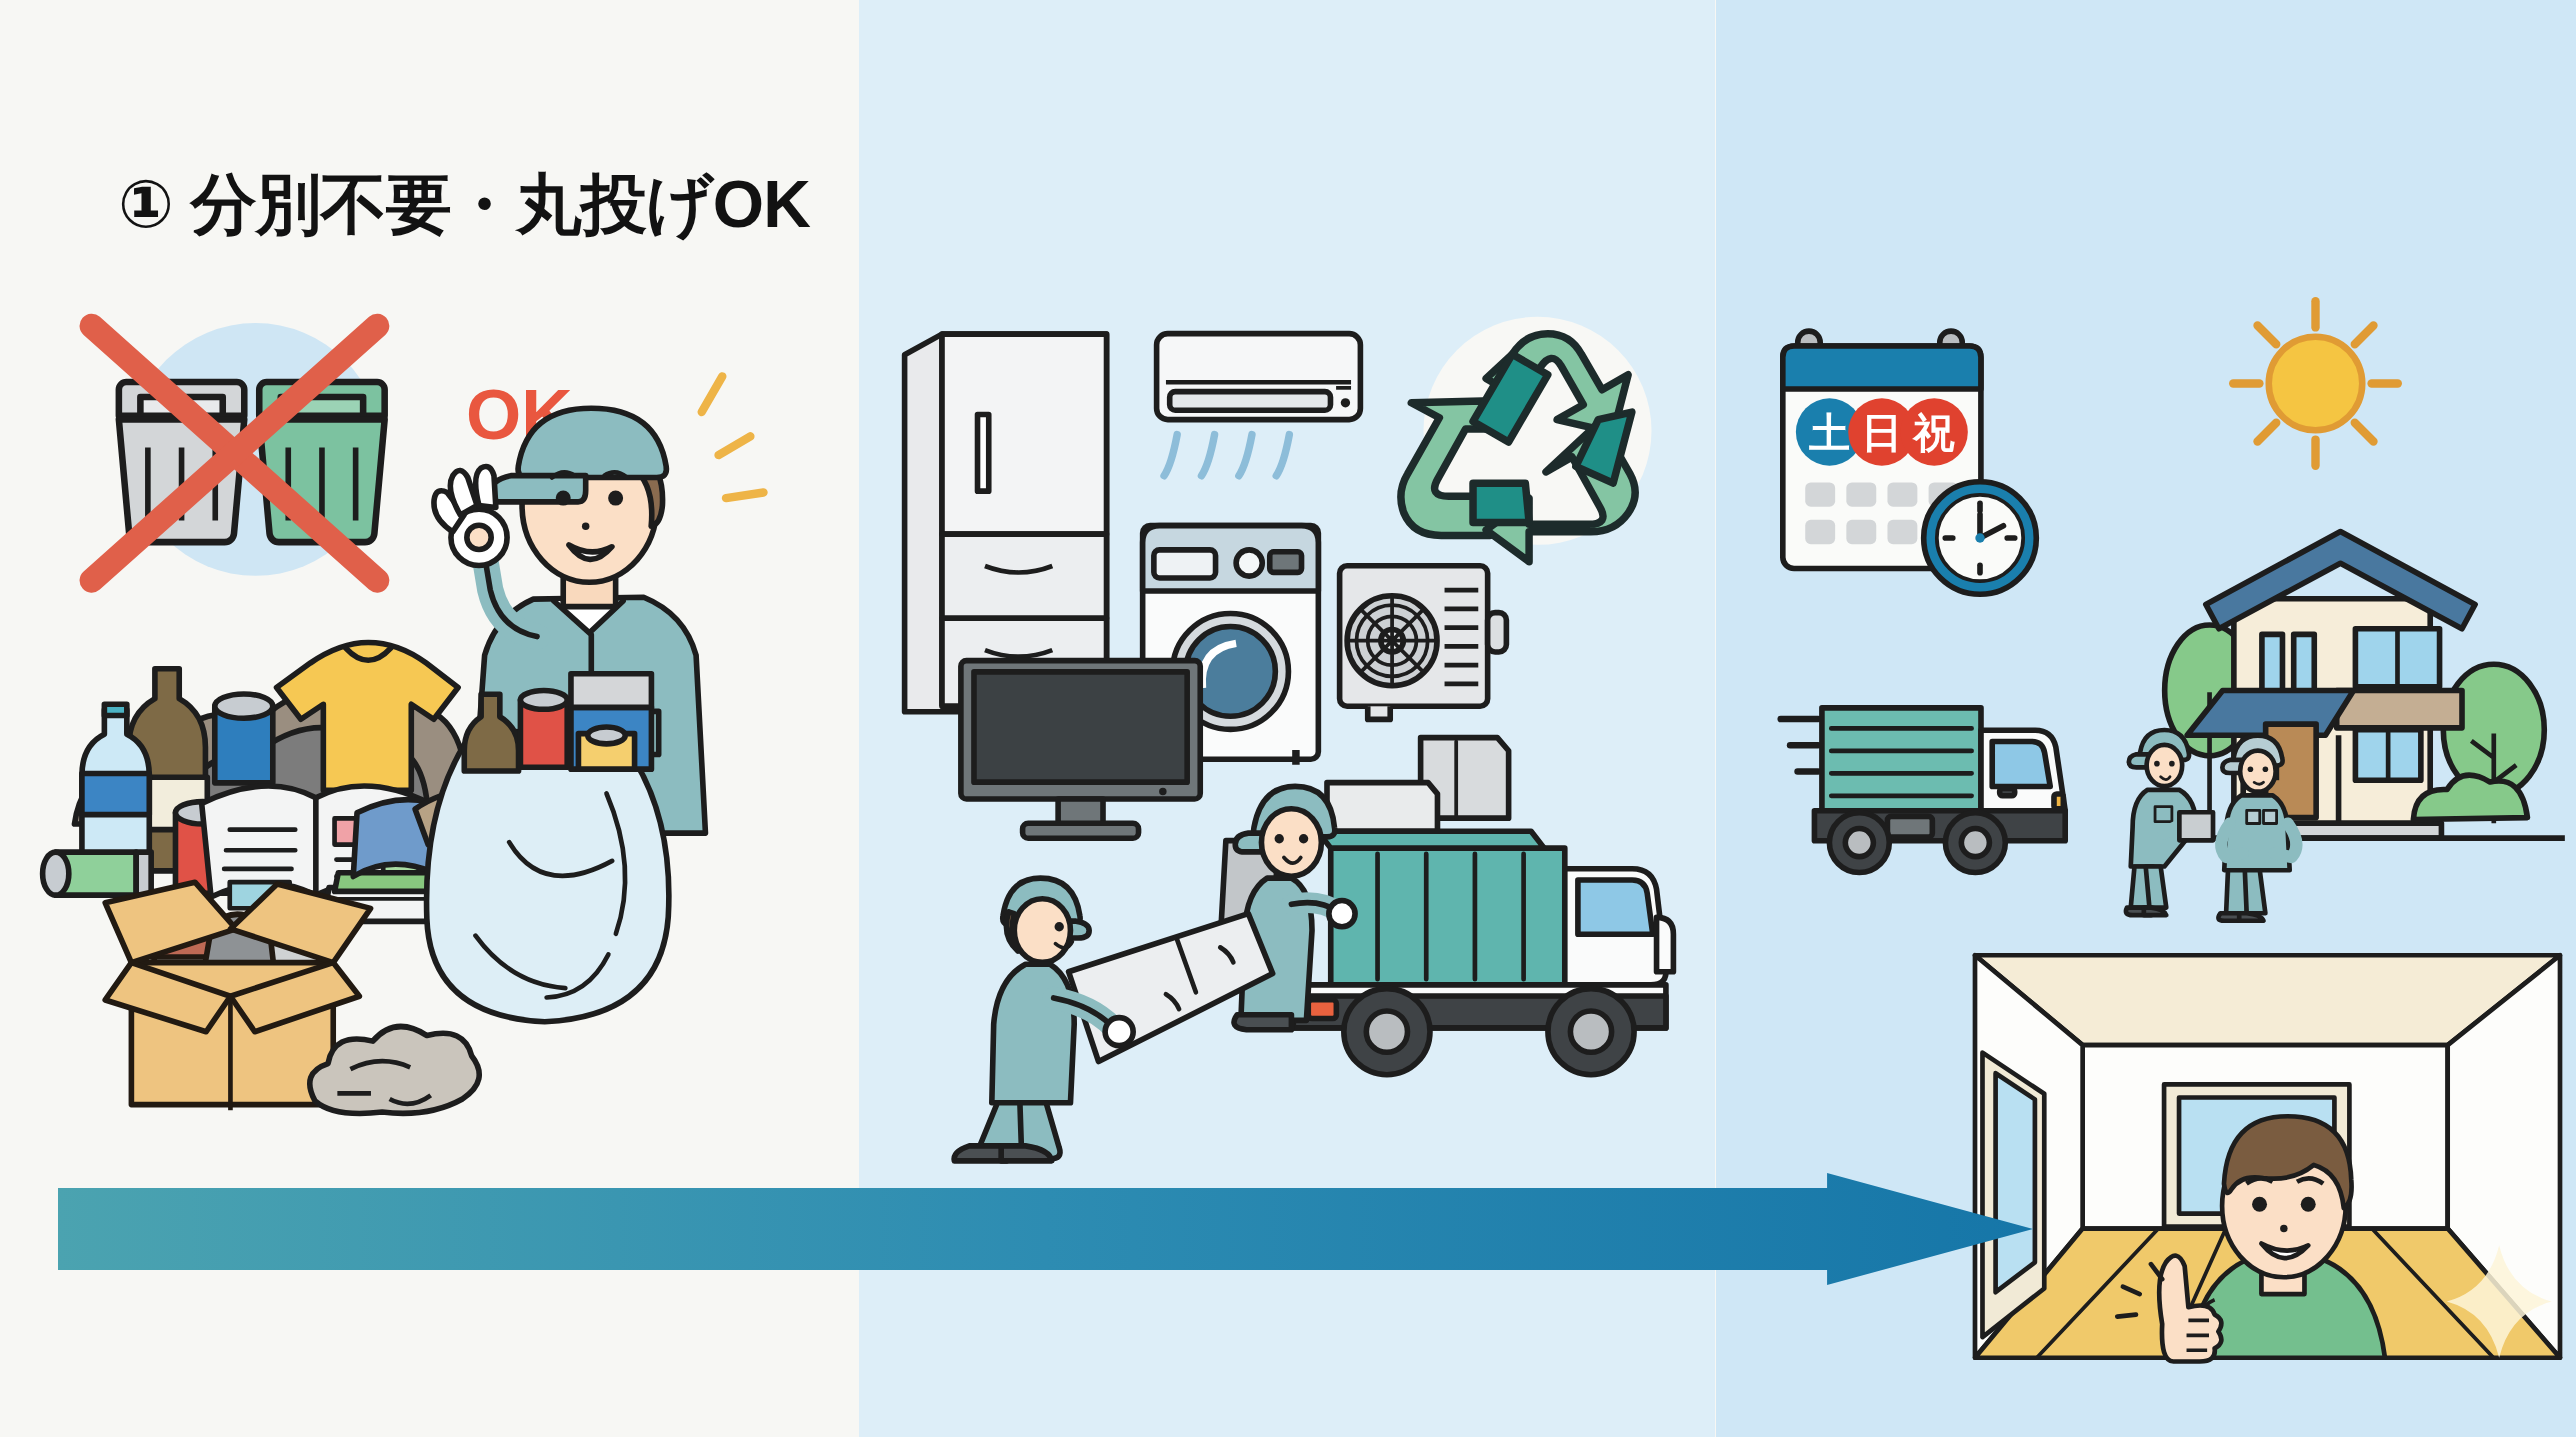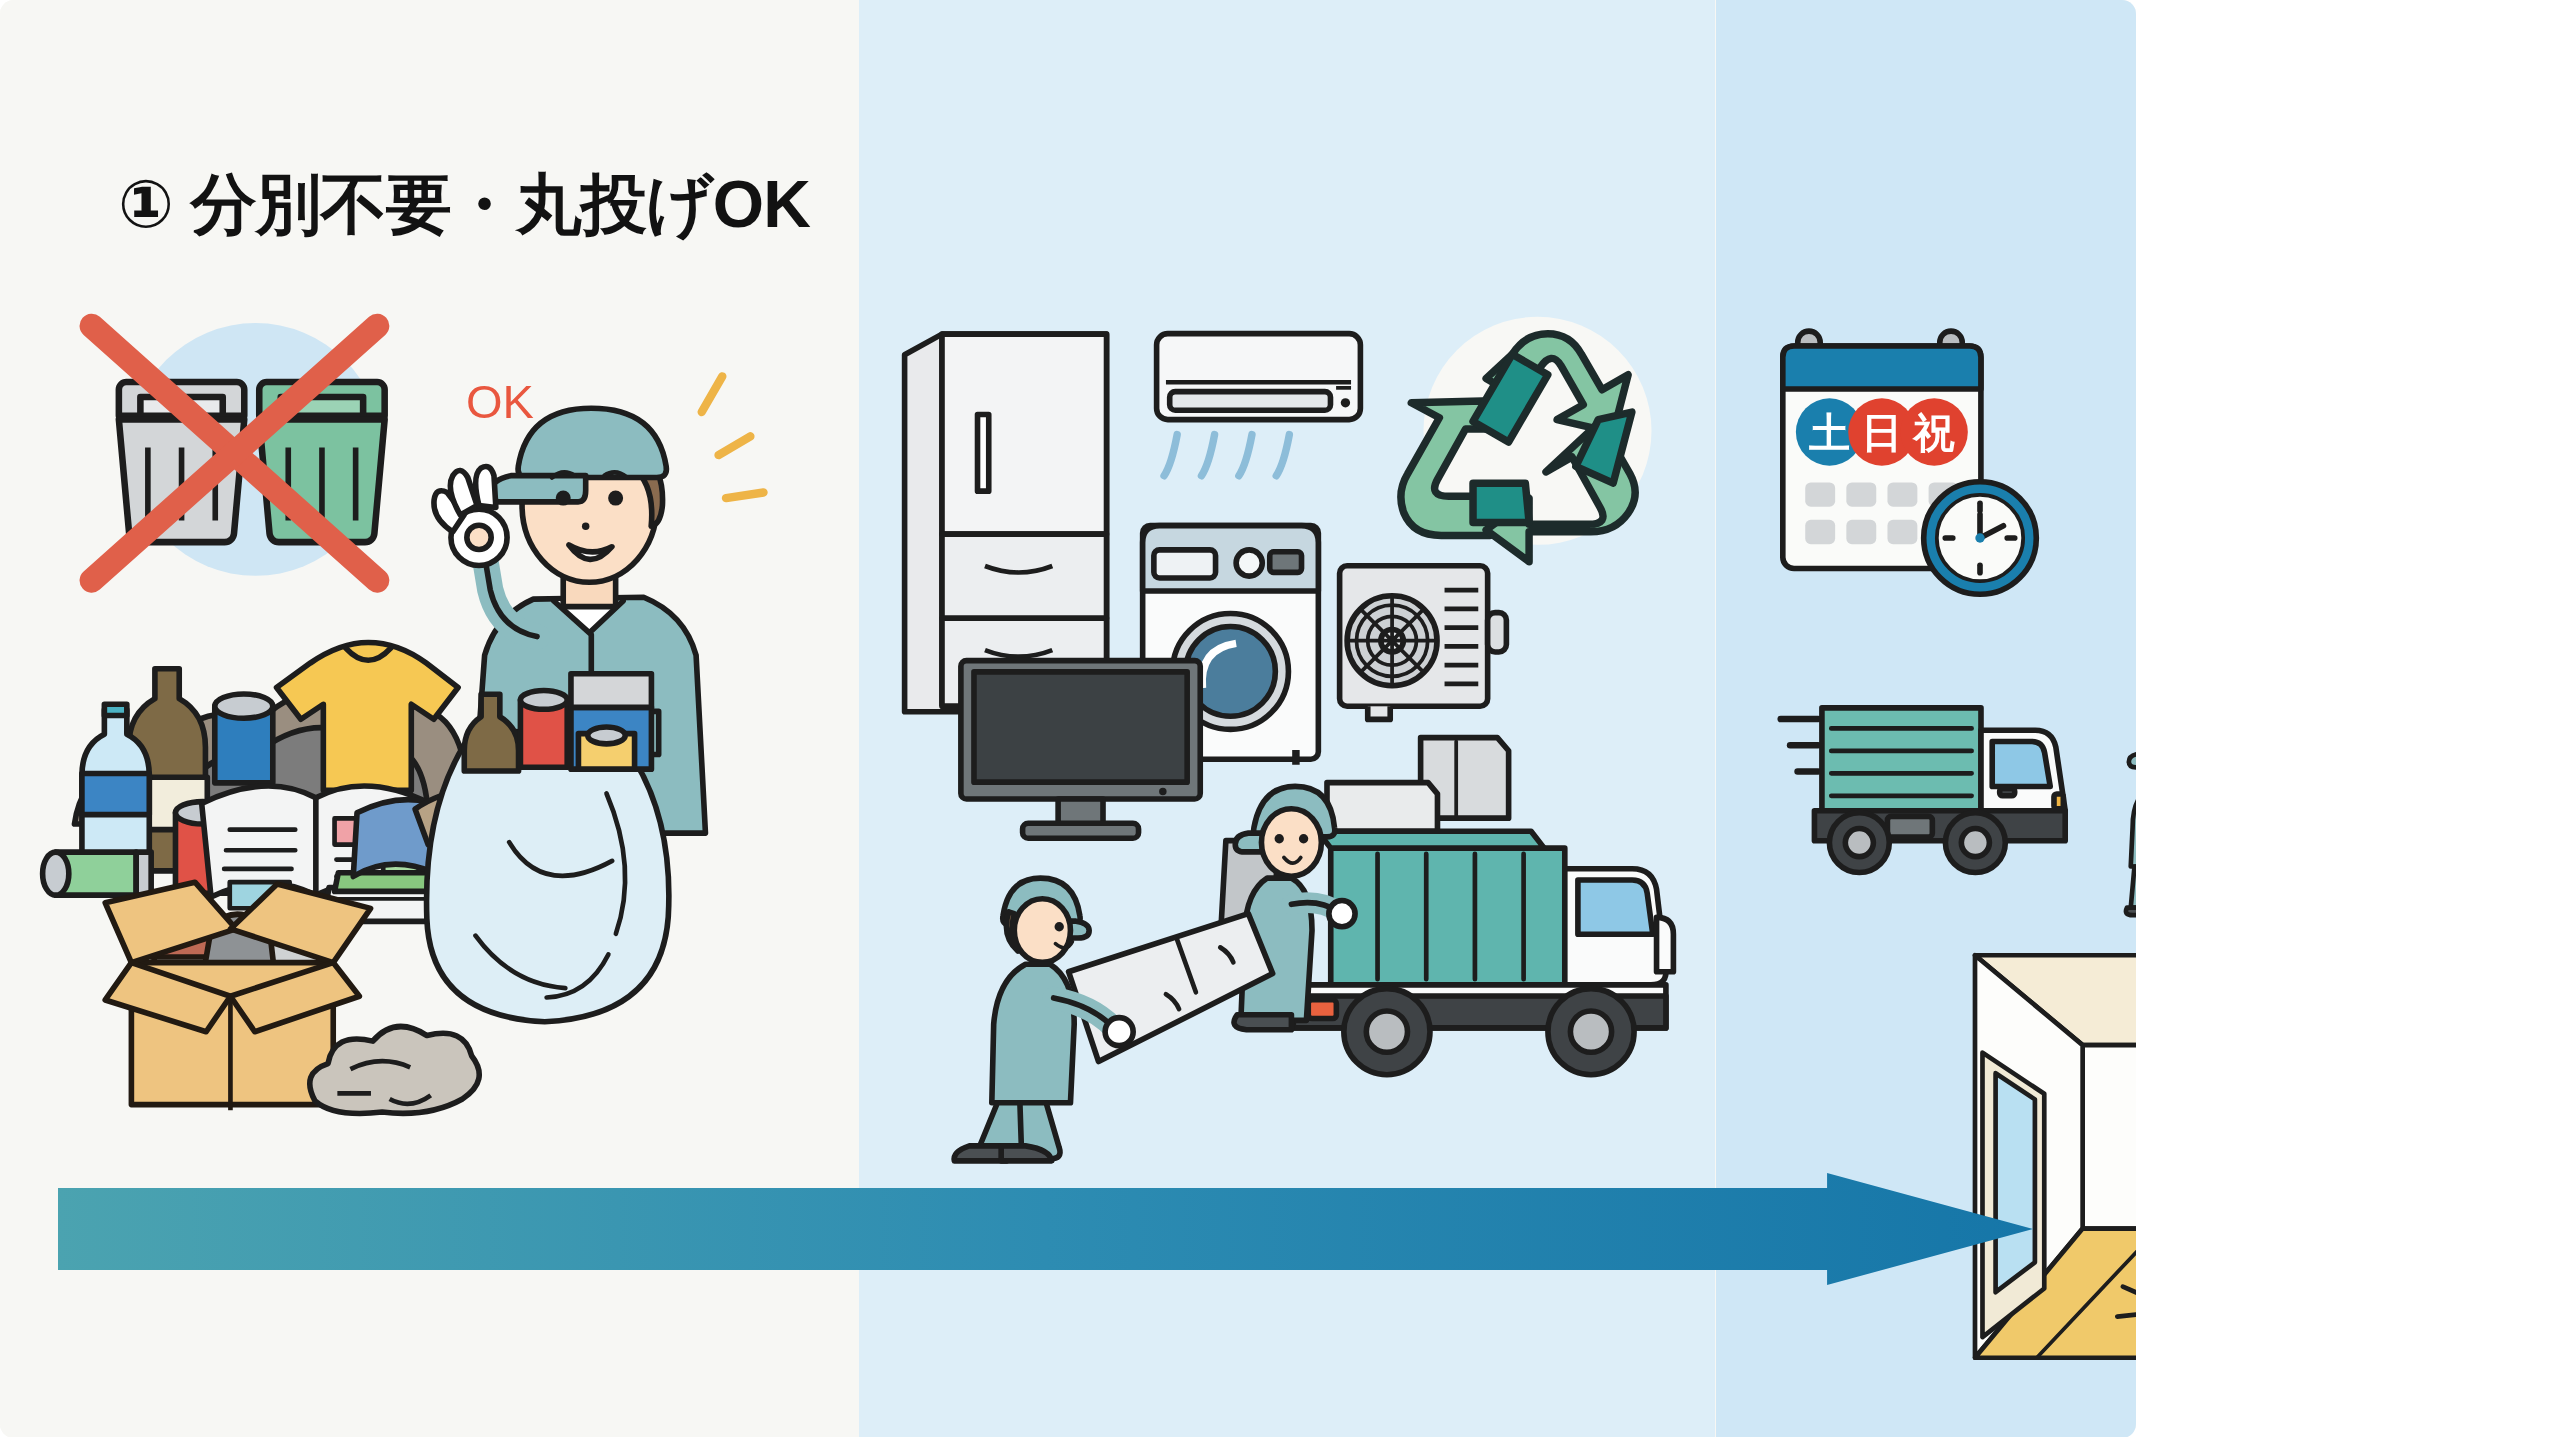--- a/index.html
+++ b/index.html
@@ -1,17 +1,17 @@
 <!DOCTYPE html>
 <html style="font-size:15px"><head>
 <meta charset="utf-8">
 <style>
   html,body{margin:0;padding:0;background:#fff;}
   body{font-family:"Liberation Sans","DejaVu Sans",sans-serif;}
-  #stage{position:relative;width:2136px;height:1438px;overflow:hidden;background:#f7f7f4;border-radius:14px;}
+  #stage{position:relative;width:2576px;height:1438px;overflow:hidden;background:#f7f7f4;}
 
   
   .panel{position:absolute;top:0;height:1438px;}
   #panel1{left:0;width:859px;background:#f7f7f4;}
   #panel2{left:859px;width:856px;background:#ddeef8;}
   #panel3{left:1716px;width:860px;background:#cfe7f6;}
 
   
   .title{position:absolute;font-weight:bold;color:#121212;white-space:nowrap;
          font-size:66px;letter-spacing:-0.9px;line-height:1;}
@@ -56,21 +56,21 @@
       </g>
 
       <g stroke="#e0604a" stroke-width="26" stroke-linecap="round">
         <line x1="20" y1="18" x2="325" y2="290"></line>
         <line x1="325" y1="18" x2="20" y2="290"></line>
       </g>
     </svg>
   </div>
 
   <div class="art" style="left:466px;top:374px;">
-    <span style="font-size:47px;font-weight:normal;color:#e9573f;font-family:'Liberation Sans',sans-serif;">OK</span>
+    <span style="font-size:71px;font-weight:bold;color:#e9573f;font-family:'Liberation Sans',sans-serif;">OK</span>
   </div>
 
   <div class="art" style="left:421px;top:365px;">
     <svg width="393" height="487" viewBox="0 0 420 520">
       <g stroke="#1d1d1d" stroke-width="6" stroke-linejoin="round" stroke-linecap="round">
 
         <path d="M120 250 q-40 18 -52 60 l-14 190 h250 l-10 -190 q-12 -44 -56 -62 z" fill="#8cbcc0"></path>
 
         <path d="M142 252 l38 34 l36 -34" fill="#fff"></path>
 

